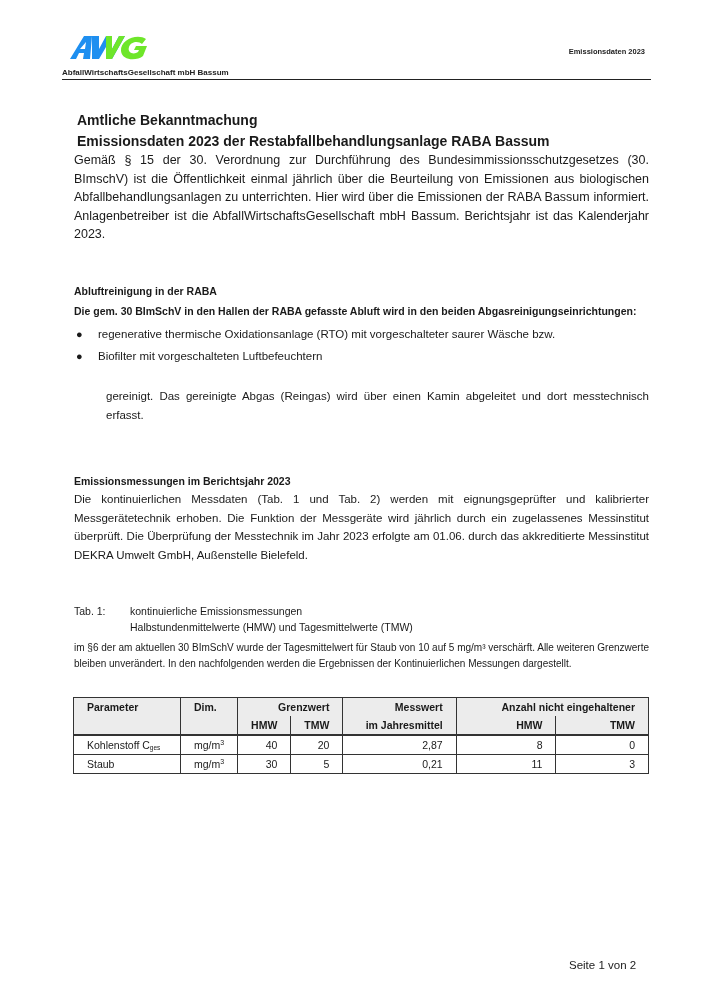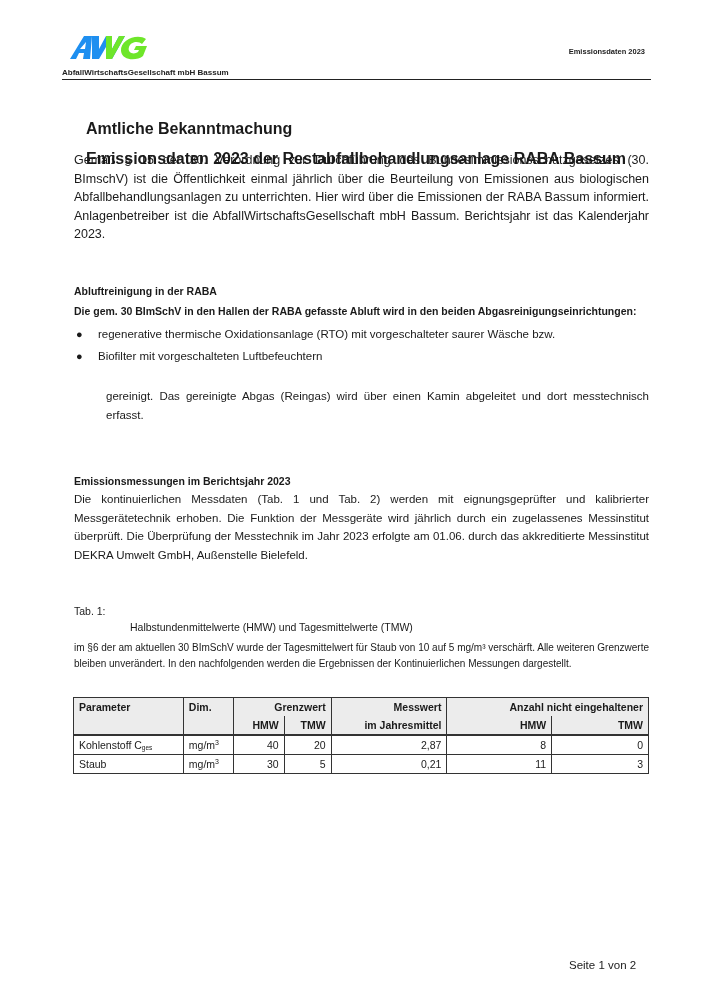--- a/index.html
+++ b/index.html
@@ -8,33 +8,33 @@
   .page { position: absolute; left: 0; top: 0; width: 707px; height: 920px; }
 
   
   .logo { position: absolute; left: 68px; top: 33px; width: 80px; height: 28px; }
   .logo svg { width: 80px; height: 28px; display: block; }
   .header-right { position: absolute; right: 62px; top: 47px; font-size: 7.5px; font-weight: bold; color: #222; }
   .company { position: absolute; left: 62px; top: 68px; font-size: 8px; font-weight: bold; color: #222; }
   .header-rule { position: absolute; left: 62px; right: 56px; top: 79px; height: 0; border-top: 1.3px solid #222; }
 
   .content { position: absolute; left: 74px; width: 575px; }
-  .h-bold { font-size: 16px; font-weight: bold; line-height: 18px; margin: 12px; }
+  .h-bold { font-size: 14px; font-weight: bold; line-height: 18px; margin: 3px; }
   .p-lg { font-size: 12.5px; line-height: 18.6px; text-align: justify; margin: 0; }
   .p-sm { font-size: 10.5px; line-height: 16px; text-align: justify; margin: 0; }
   .sec-title { font-size: 10.5px; font-weight: bold; line-height: 16px; margin: 0; }
   .bullets { list-style: none; margin: 4px 0 0 0; padding: 0; }
   .bullets li { font-size: 11.5px; line-height: 22px; position: relative; padding-left: 24px; }
   .bullets li .dot { position: absolute; left: 2px; top: 0; font-size: 11px; }
 
   .tab-title { font-size: 10.5px; font-weight: normal; line-height: 16px; display: flex; }
   .tab-title .num { width: 56px; flex: none; }
 
   table.data { border-collapse: collapse; width: 576px; font-size: 10.5px; position: absolute; left: 73px; top: 697px; }
-  table.data td, table.data th { border: 1px solid #333; padding: 0 5px; height: 18px; margin-left: 27px; }
+  table.data td, table.data th { border: 1px solid #333; padding: 0 13px; height: 18px; margin-left: 27px; }
   table.data thead th { background: #ececec; font-weight: bold; }
   table.data thead tr.r1 th { border-bottom: none; }
   table.data thead tr.r2 th { border-top: none; }
   table.data thead th.inner { border-left: 1px solid #bbb; }
   table.data .l { text-align: left; }
   table.data .c { text-align: right; }
   table.data tbody tr:first-child td { border-top: 2px solid #333; }
   table.data sub { font-size: 6.5px; vertical-align: -1px; }
   table.data sup { font-size: 7px; vertical-align: 4px; }
 
@@ -81,20 +81,21 @@
   </div>
 
   <div class="content" style="top:473px;">
     <p class="sec-title">Emissionsmessungen im Berichtsjahr 2023</p>
     <p class="p-lg" style="font-size:11.5px; line-height:18.5px; margin-top:1px;">Die kontinuierlichen Messdaten (Tab. 1 und Tab. 2) werden mit eignungsgeprüfter und kalibrierter Messgerätetechnik erhoben. Die Funktion der Messgeräte wird jährlich durch ein zugelassenes Messinstitut überprüft. Die Überprüfung der Messtechnik im Jahr 2023 erfolgte am 01.06. durch das akkreditierte Messinstitut DEKRA Umwelt GmbH, Außenstelle Bielefeld.</p>
   </div>
 
   <div class="content" style="top:603px;">
     <div class="tab-title">
       <span class="num">Tab. 1:</span>
+      <span>kontinuierliche Emissionsmessungen</span>
     </div>
     <div class="tab-title">
       <span class="num"></span>
       <span>Halbstundenmittelwerte (HMW) und Tagesmittelwerte (TMW)</span>
     </div>
     <p class="p-sm" style="margin-top:5px; font-size:10px; line-height:16px;">im §6 der am aktuellen 30 BImSchV wurde der Tagesmittelwert für Staub von 10 auf 5 mg/m³ verschärft. Alle weiteren Grenzwerte bleiben  unverändert. In den nachfolgenden werden die Ergebnissen der Kontinuierlichen Messungen dargestellt.</p>
   </div>
 
   <table class="data">
     <colgroup>

